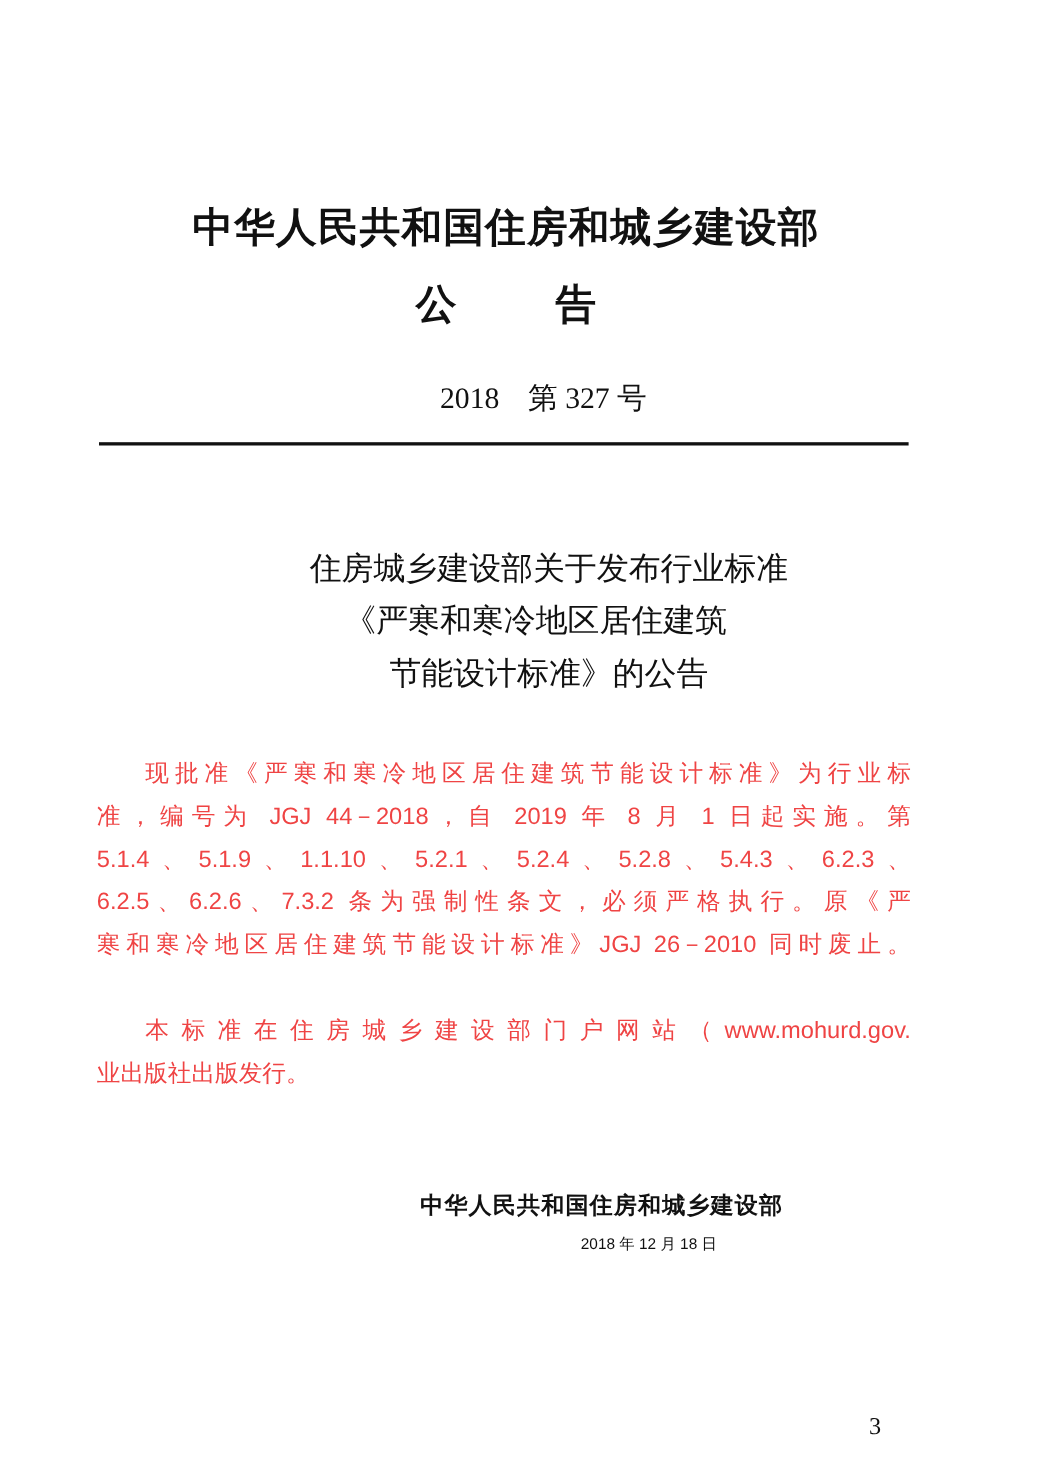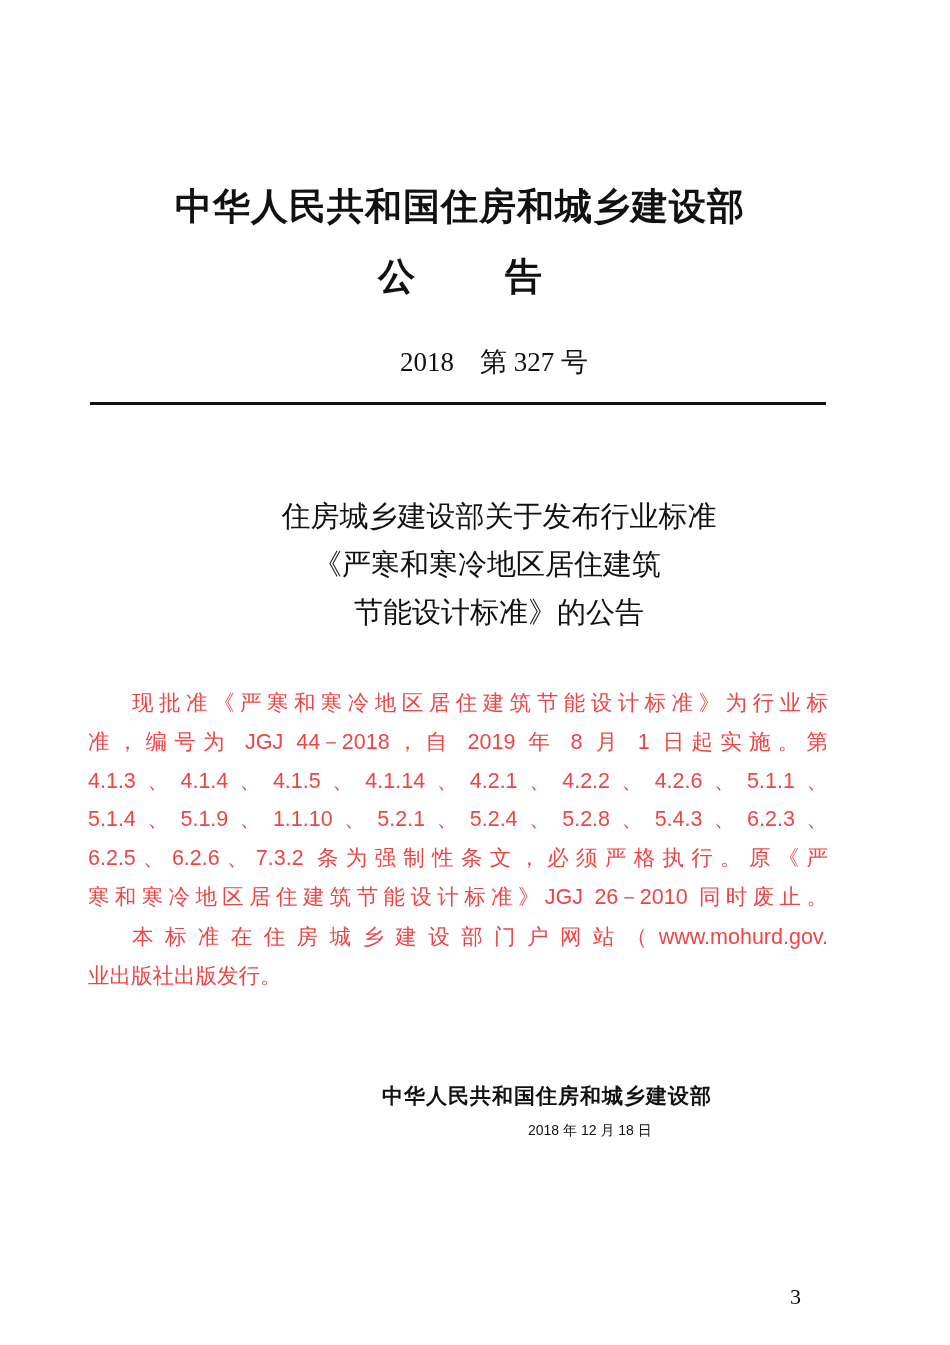--- a/index.html
+++ b/index.html
@@ -62,21 +62,20 @@
 
   <div class="rule"></div>
 
   <div class="subtitle s1">住房城乡建设部关于发布行业标准</div>
   <div class="subtitle s2">《严寒和寒冷地区居住建筑</div>
   <div class="subtitle s3">节能设计标准》的公告</div>
 
   <div class="body p1">
     <span class="line indent">现批准《严寒和寒冷地区居住建筑节能设计标准》为行业标</span>
     <span class="line">准，编号为 JGJ 44－2018，自 2019 年 8 月 1 日起实施。第</span>
-    <span class="line">4.1.3、4.1.4、4.1.5、4.1.14、4.2.1、4.2.2、4.2.6、5.1.1、</span>
     <span class="line">5.1.4、5.1.9、1.1.10、5.2.1、5.2.4、5.2.8、5.4.3、6.2.3、</span>
     <span class="line">6.2.5、6.2.6、7.3.2 条为强制性条文，必须严格执行。原《严</span>
     <span class="line">寒和寒冷地区居住建筑节能设计标准》JGJ 26－2010 同时废止。</span>
   </div>
 
   <div class="body p2">
     <span class="line indent">本标准在住房城乡建设部门户网站（www.mohurd.gov.</span>
     <span class="line last">业出版社出版发行。</span>
   </div>
 

